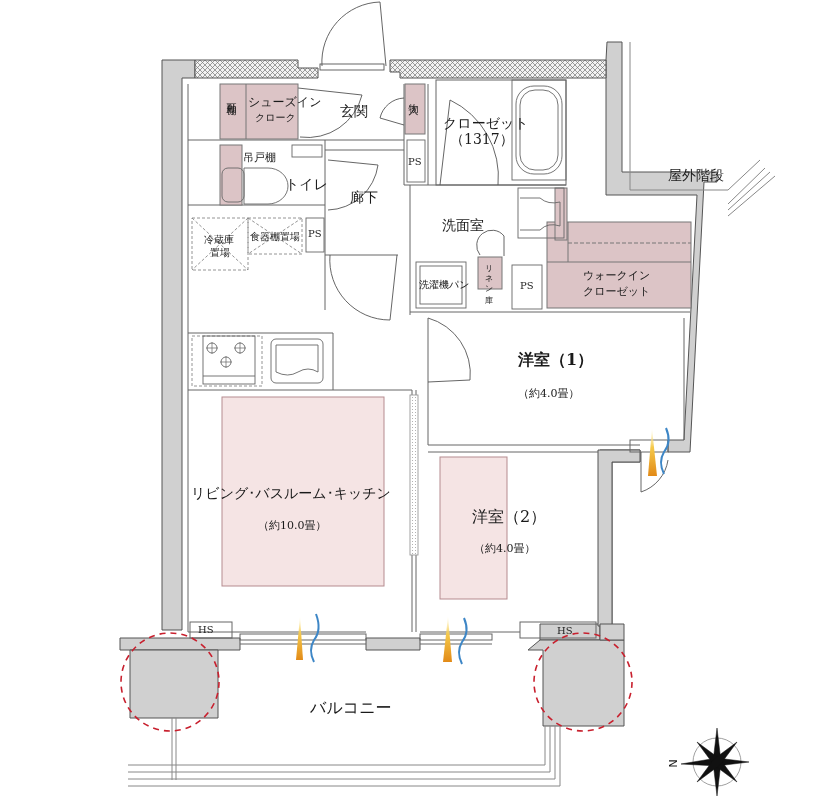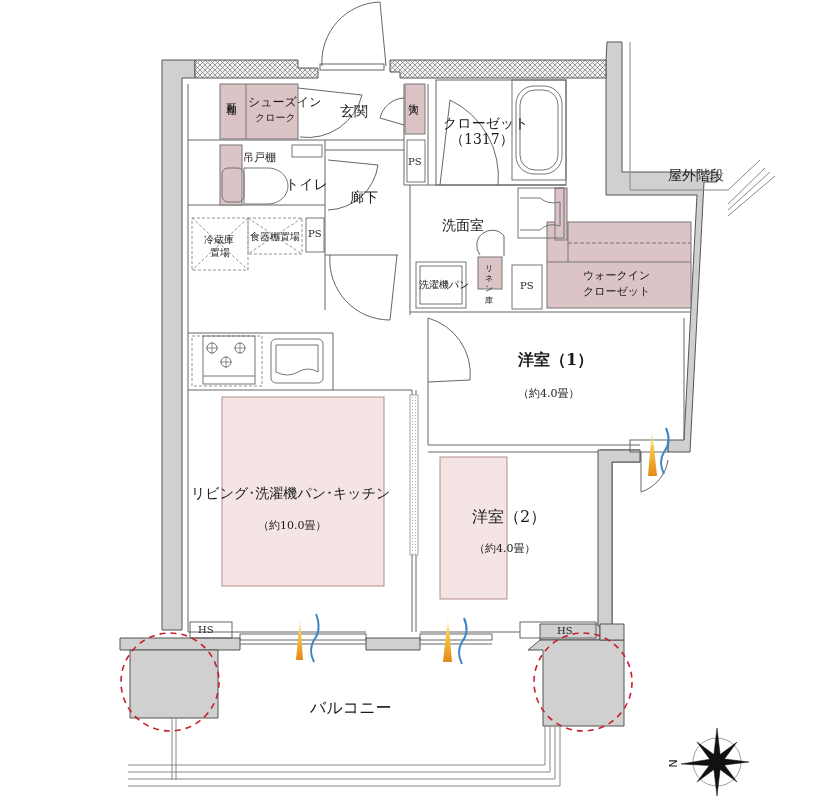--- a/index.html
+++ b/index.html
@@ -256,21 +256,21 @@
 <span class="lbl xs" style="left:210px; top:248px;">置場</span>
 <span class="lbl xs" style="left:250px; top:232px;">食器棚置場</span>
 <span class="lbl xs" style="left:308px; top:229px;">PS</span>
 <span class="lbl xs" style="left:419px; top:280px;">洗濯機パン</span>
 <span class="lbl v xs" style="left:484px; top:259px; font-size:8px;">リネン庫</span>
 <span class="lbl xs" style="left:520px; top:281px;">PS</span>
 <span class="lbl sm" style="left:583px; top:270px;">ウォークイン</span>
 <span class="lbl sm" style="left:583px; top:286px;">クローゼット</span>
 <span class="lbl lg" style="left:518px; top:352px;font-weight:bold;">洋室（1）</span>
 <span class="lbl sm" style="left:518px; top:388px;">（約4.0畳）</span>
-<span class="lbl md" style="left:191px; top:486px;">リビング･洗濯機パン･キッチン</span>
+<span class="lbl md" style="left:191px; top:486px;">リビング･バスルーム･キッチン</span>
 <span class="lbl sm" style="left:258px; top:520px;">（約10.0畳）</span>
 <span class="lbl lg" style="left:472px; top:509px;">洋室（2）</span>
 <span class="lbl sm" style="left:474px; top:543px;">（約4.0畳）</span>
 <span class="lbl xs" style="left:198px; top:625px;">HS</span>
 <span class="lbl xs" style="left:557px; top:626px;">HS</span>
 <span class="lbl lg" style="left:310px; top:700px;">バルコニー</span>
 <span class="lbl md" style="left:656px; top:168px;margin-left:12px;">屋外階段</span>
 <span class="lbl sm" style="left:669px; top:758px; transform:rotate(-90deg); font-family:'DejaVu Sans',sans-serif;">N</span>
 
 </body></html>

